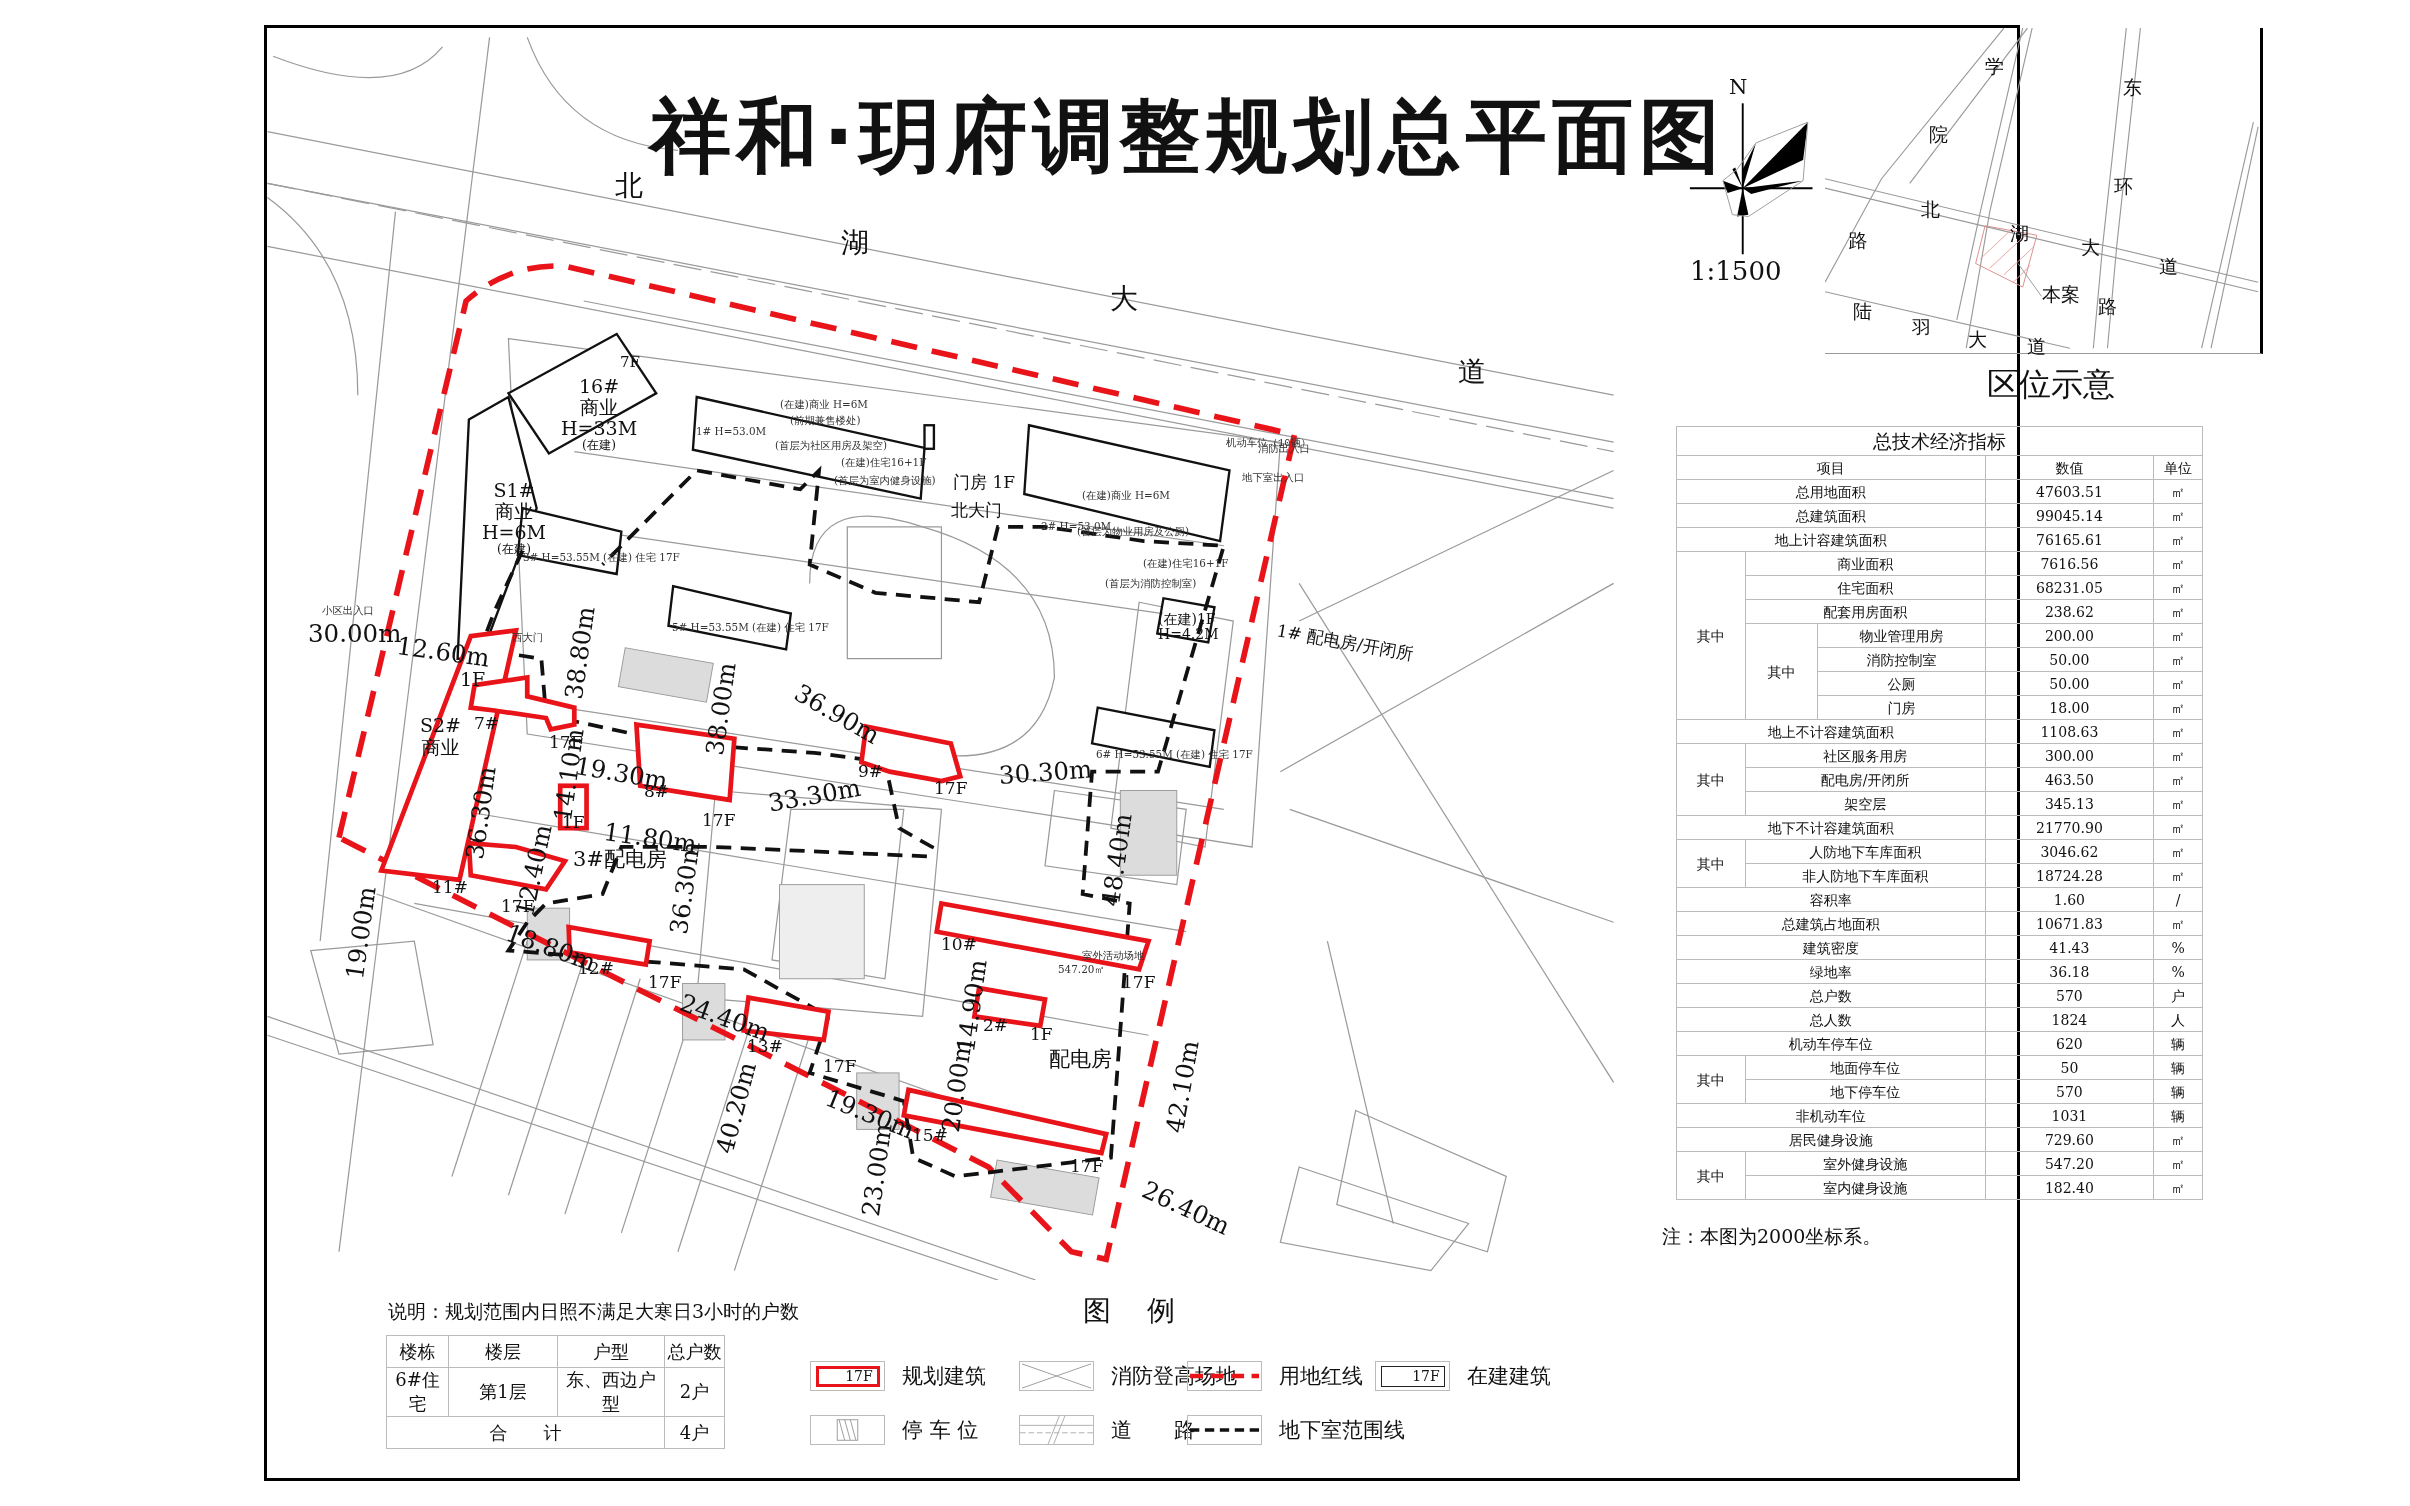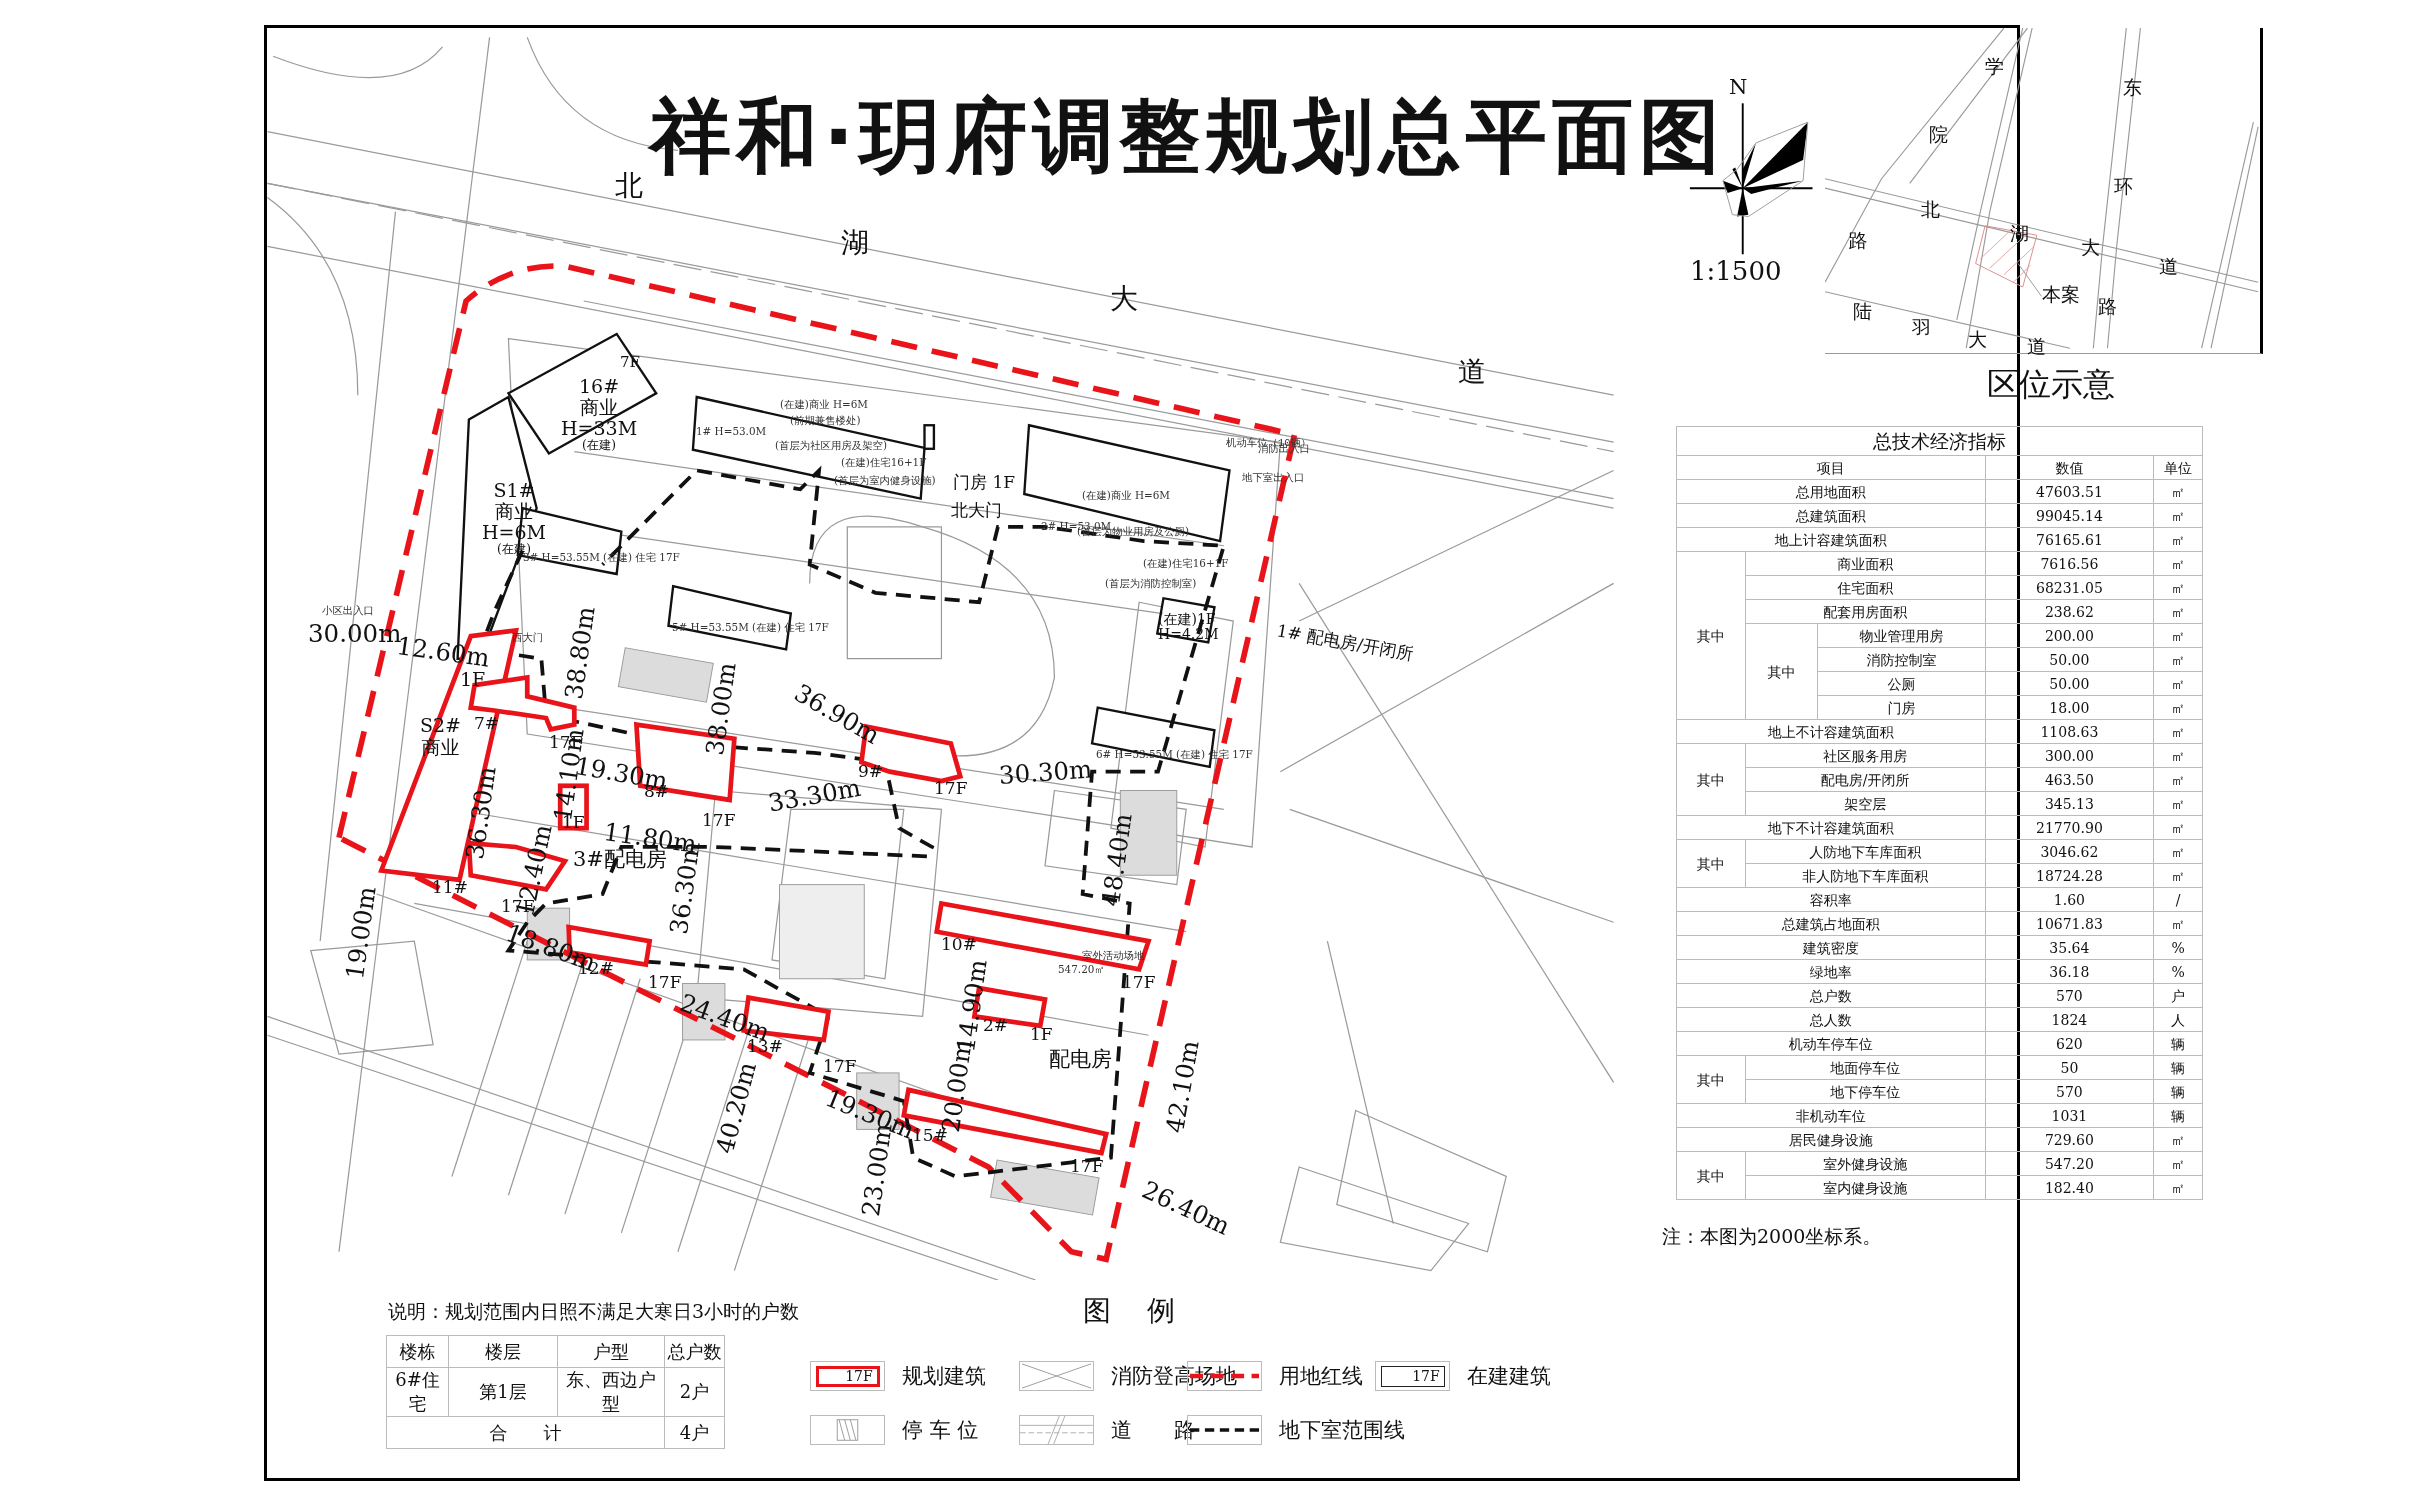--- a/index.html
+++ b/index.html
@@ -398,21 +398,21 @@
         <td>1.60</td>
         <td>/</td>
       </tr>
   <tr>
         <td colspan="3">总建筑占地面积</td>
         <td>10671.83</td>
         <td>㎡</td>
       </tr>
   <tr>
         <td colspan="3">建筑密度</td>
-        <td>35.64</td>
+        <td>41.43</td>
         <td>%</td>
       </tr>
   <tr>
         <td colspan="3">绿地率</td>
         <td>36.18</td>
         <td>%</td>
       </tr>
   <tr>
         <td colspan="3">总户数</td>
         <td>570</td>

